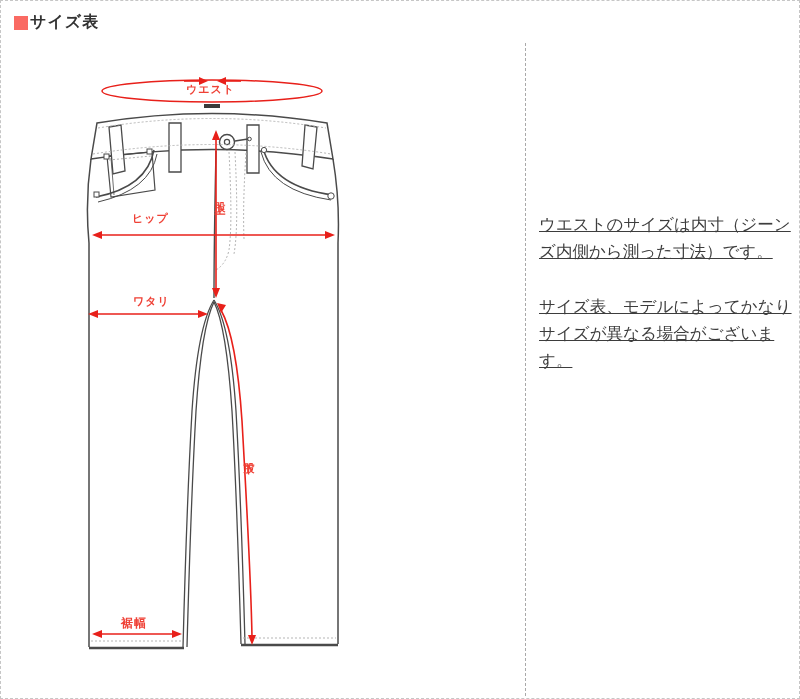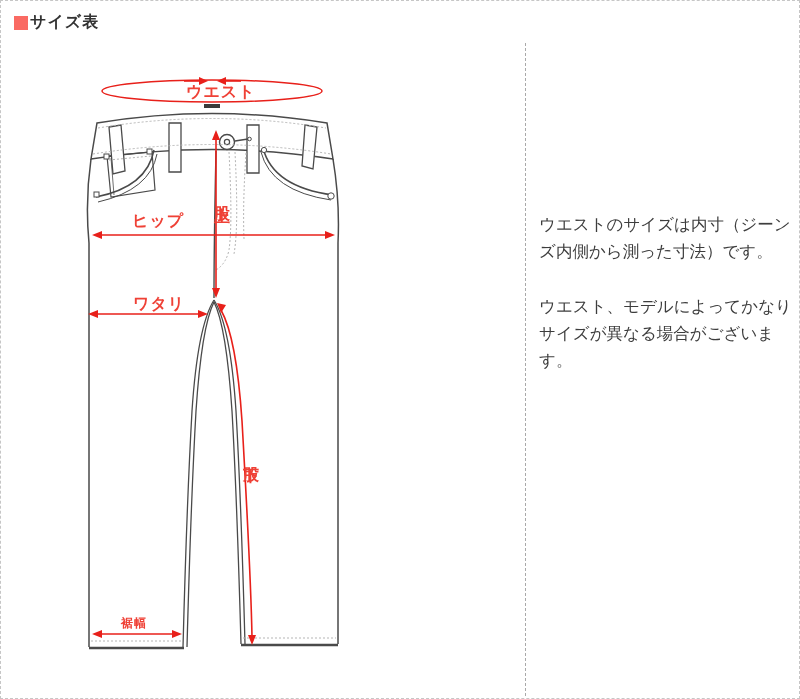--- a/index.html
+++ b/index.html
@@ -5,25 +5,25 @@
   html,body{margin:0;padding:0;background:#fff;font-family:"Liberation Sans",sans-serif;}
   .page{position:relative;width:800px;height:699px;box-sizing:border-box;
         border:1px dashed #c6c6c6;background:#fff;overflow:hidden;}
   .header{position:absolute;left:13px;top:11px;display:flex;align-items:center;gap:2px;}
   .bullet{width:14px;height:14px;background:#fa6a63;display:inline-block;}
   .title{font-size:16px;font-weight:bold;color:#333;letter-spacing:1px;}
   .divider{position:absolute;left:524px;top:42px;bottom:2px;width:0;
            border-left:1px dashed #a9a9a9;}
   .diagram{position:absolute;left:0;top:0;width:524px;height:699px;}
   .diagram svg{position:absolute;left:0;top:0;}
-  .mlabel{position:absolute;color:#ef4136;font-weight:bold;font-size:16px;
+  .mlabel{position:absolute;color:#ef4136;font-weight:bold;font-size:11px;
           letter-spacing:1px;line-height:1;white-space:nowrap;}
   .mlabel.vert{writing-mode:vertical-rl;text-orientation:upright;letter-spacing:2px;}
   .notes{position:absolute;left:538px;top:210px;width:256px;color:#3d3d3d;
-         font-size:16.5px;line-height:27px;}
+         font-size:16.5px;line-height:27px;text-decoration:underline;}
   .notes p{margin:0 0 28px 0;white-space:pre-line;}
 </style>
 </head>
 <body>
 
 <div class="page">
 
   <div class="header">
     <span class="bullet"></span>
     <span class="title">サイズ表</span>
@@ -131,16 +131,16 @@
     <div class="mlabel" style="left:132px;top:295px;">ワタリ</div>
     <div class="mlabel vert" style="left:213px;top:192px;">股上</div>
     <div class="mlabel vert" style="left:242px;top:453px;">股下</div>
     <div class="mlabel" style="left:120px;top:616px;font-size:12px;">裾幅</div>
   </div>
 
   <div class="divider"></div>
 
   <div class="notes">
     <p>ウエストのサイズは内寸（ジーンズ内側から測った寸法）です。</p>
-    <p>ウエスト、モデルによってかなりサイズが異なる場合がございます。</p>
+    <p>サイズ表、モデルによってかなりサイズが異なる場合がございます。</p>
   </div>
 
 </div>
 
 </body></html>

